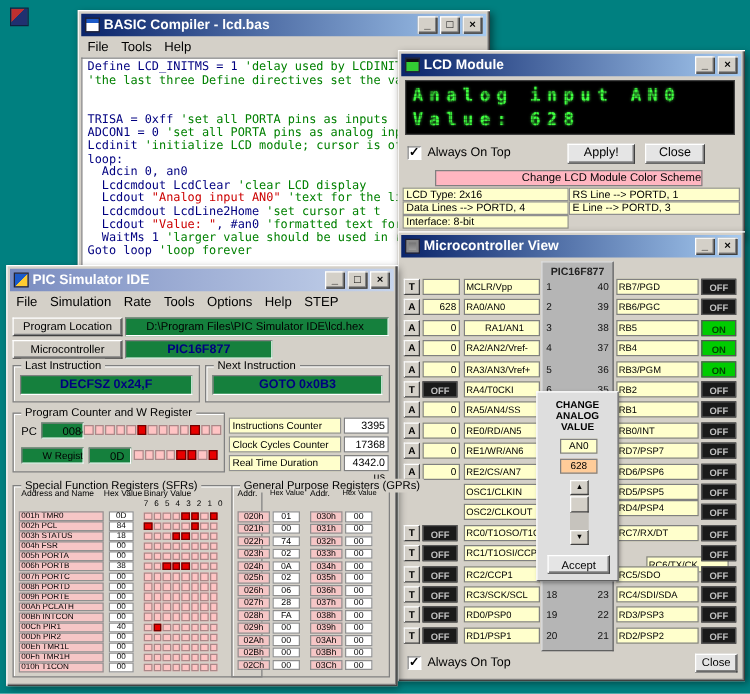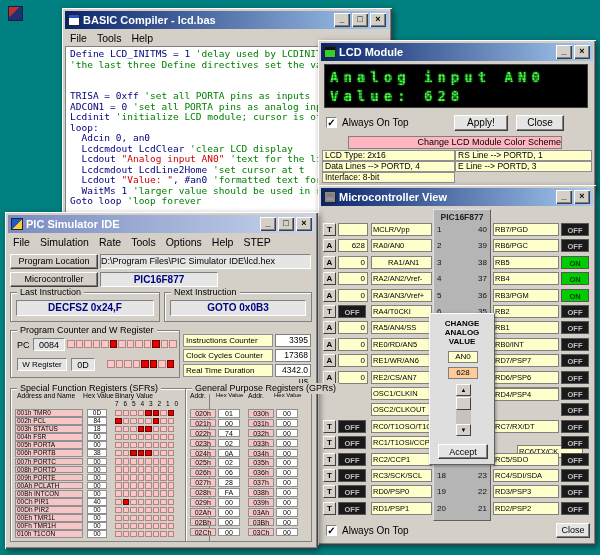--- a/index.html
+++ b/index.html
@@ -74,22 +74,22 @@
              font-size:8px;text-align:center;line-height:10px}
   #panel-scroll{position:absolute;left:26px;top:70px;width:15px;height:52px;background:#C6C3BD}
   .scroll-arrow{position:absolute;left:0;width:15px;height:12px;background:#D4D0C8;border:1px solid;border-color:#fff #404040 #404040 #fff;
                 font-size:6px;text-align:center;line-height:11px}
   .scroll-arrow.up{top:0}.scroll-arrow.down{bottom:0}
   .scroll-thumb{position:absolute;left:0;top:13px;width:15px;height:13px;background:#D4D0C8;border:1px solid;border-color:#fff #404040 #404040 #fff}
   #panel-accept{left:8px;top:130px;width:50px;height:15px;font-size:9px}
   
   .raised-label{position:absolute;background:#D4D0C8;border:1px solid;border-color:#fff #404040 #404040 #fff;
                 box-shadow:inset -1px -1px 0 #808080;font-size:9px;text-align:center;line-height:13px}
-  .field{position:absolute;background:#e5e5e5;border:1px solid;border-color:#808080 #fff #fff #808080;
-         font-size:9px;line-height:12px;padding:0 0;white-space:nowrap;overflow:hidden}
+  .field{position:absolute;background:#15803d;border:1px solid;border-color:#808080 #fff #fff #808080;
+         font-size:9px;line-height:12px;padding:0 16px;white-space:nowrap;overflow:hidden}
   .navy{color:#000080;font-weight:bold;text-align:center;font-size:10px;line-height:13px}
   .group{position:absolute;border:1px solid #808080;box-shadow:inset 1px 1px 0 #fff}
   .group-title{position:absolute;top:-6px;left:6px;background:#D4D0C8;padding:0 3px;font-size:9px;line-height:11px;white-space:nowrap}
   .plain-label{position:absolute;font-size:9px}
   .bits{position:absolute;display:flex;gap:1px}
   .bit{width:7.5px;height:7.5px;background:#FFC4C4;border:1px solid #AA8888;flex:0 0 auto}
   .bit-on{background:#E80000;border-color:#700000}
   .bit-sm{width:6.5px;height:6.5px}
   #counters{position:absolute;left:178px;top:122px;width:130px}
   .counter-row{display:flex;gap:2px;margin-bottom:2px}
@@ -268,21 +268,21 @@
           <div class="pin-label pin-label-r" style="top: 163.6px;">RD6/PSP6</div>
           <div class="pin-badge badge-r off" style="top: 163.6px;">OFF</div>
           <div class="pin-label pin-label-l" style="top: 180px;">OSC1/CLKIN</div>
           <div class="pin-num pin-num-l" style="top: 180px;">13</div>
           <div class="pin-num pin-num-r" style="top: 180px;">28</div>
           <div class="pin-label pin-label-r" style="top: 180px;">RD5/PSP5</div>
           <div class="pin-badge badge-r off" style="top: 180px;">OFF</div>
           <div class="pin-label pin-label-l" style="top: 196.4px;">OSC2/CLKOUT</div>
           <div class="pin-num pin-num-l" style="top: 196.4px;">14</div>
           <div class="pin-num pin-num-r" style="top: 196.4px;">27</div>
-          <div class="pin-label pin-label-r" style="top: 181px;">RD4/PSP4</div>
+          <div class="pin-label pin-label-r" style="top: 193px;">RD4/PSP4</div>
           <div class="pin-badge badge-r off" style="top: 196.4px;">OFF</div>
           <div class="pin-btn" style="top: 212.8px;">T</div>
           <div class="pin-badge badge-l off" style="top: 212.8px;">OFF</div>
           <div class="pin-label pin-label-l" style="top: 212.8px;">RC0/T1OSO/T1CKI</div>
           <div class="pin-num pin-num-l" style="top: 212.8px;">15</div>
           <div class="pin-num pin-num-r" style="top: 212.8px;">26</div>
           <div class="pin-label pin-label-r" style="top: 212.8px;">RC7/RX/DT</div>
           <div class="pin-badge badge-r off" style="top: 212.8px;">OFF</div>
           <div class="pin-btn" style="top: 229.2px;">T</div>
           <div class="pin-badge badge-l off" style="top: 229.2px;">OFF</div>

